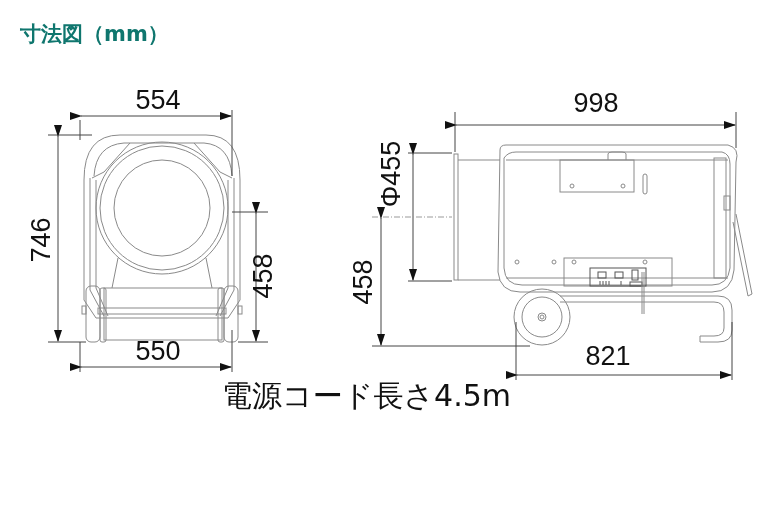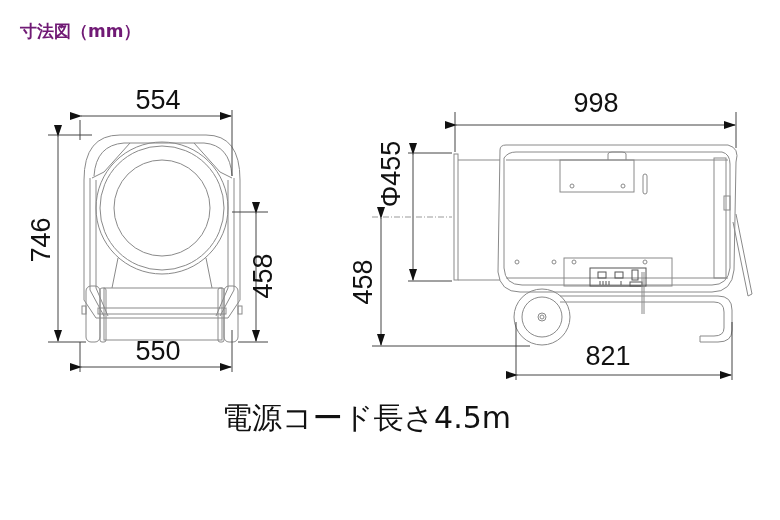--- a/index.html
+++ b/index.html
@@ -1,18 +1,18 @@
 <!DOCTYPE html>
 <html><head>
 <meta charset="utf-8">
 <style>
   html, body { margin: 0; padding: 0; background: #ffffff; }
   body { width: 780px; height: 520px; position: relative; overflow: hidden; font-family: "Liberation Sans", "DejaVu Sans", sans-serif; }
-  .title { position: absolute; left: 20px; top: 20px; font-size: 17px; font-weight: bold; color: #701a75; letter-spacing: 0px; font-family: "DejaVu Sans", sans-serif; }
-  .caption { position: absolute; left: 222px; top: 398px; font-size: 30px; color: #111; font-family: "DejaVu Sans", sans-serif; }
+  .title { position: absolute; left: 20px; top: 20px; font-size: 21px; font-weight: bold; color: #0f766e; letter-spacing: 0px; font-family: "DejaVu Sans", sans-serif; }
+  .caption { position: absolute; left: 222px; top: 376px; font-size: 30px; color: #111; font-family: "DejaVu Sans", sans-serif; }
   svg { position: absolute; left: 0; top: 0; }
   .dimtext { font-family: "Liberation Sans", sans-serif; font-size: 27px; fill: #111; }
   .ln { stroke: #8a8a8a; stroke-width: 1; fill: none; }
   .dk { stroke: #555; stroke-width: 1; fill: none; }
   .dim { stroke: #444; stroke-width: 1; fill: none; }
   .arr { fill: #111; }
 </style>
 </head>
 <body>
 

